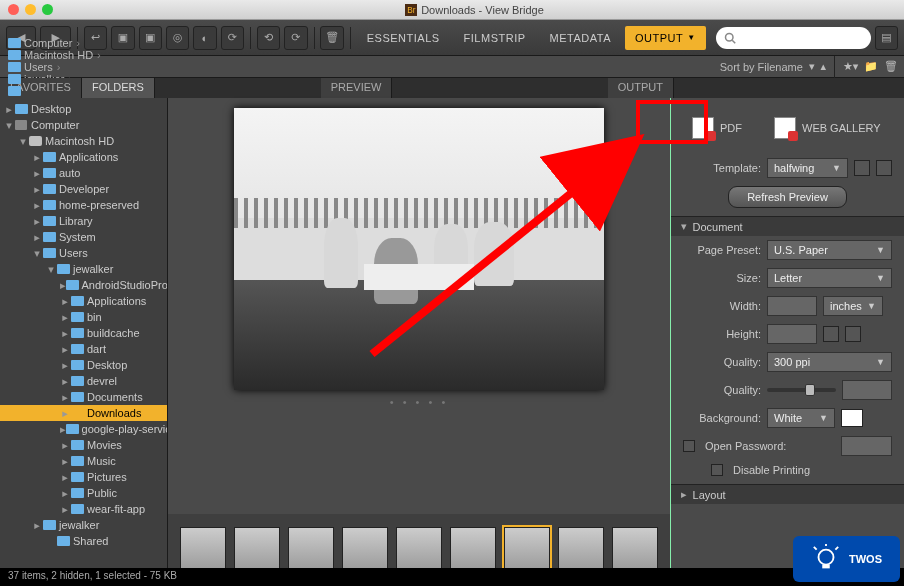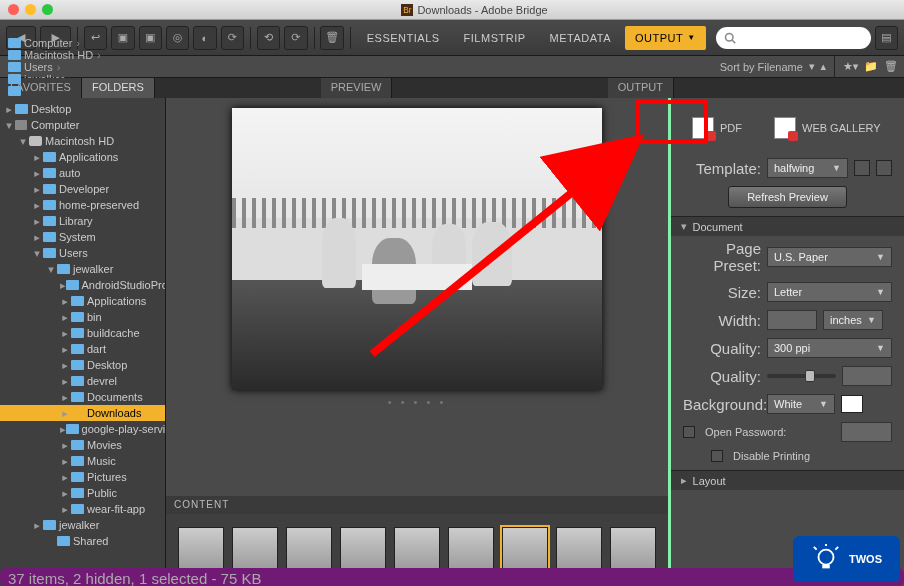--- a/index.html
+++ b/index.html
@@ -58,38 +58,38 @@
 .previewimg .grass{position:absolute;bottom:0;left:0;right:0;height:110px;background:linear-gradient(#555,#2a2a2a);}
 .previewimg .fence{position:absolute;top:90px;left:0;right:0;height:30px;background:repeating-linear-gradient(90deg,#888 0 4px,transparent 4px 10px);}
 .previewimg .people{position:absolute;top:110px;left:80px;width:220px;height:90px;}
 .previewimg .person{position:absolute;background:#d8d8d8;border-radius:40% 40% 10% 10%;}
 .dots{margin-top:6px;color:#777;letter-spacing:3px;}
 .caption{color:#ddd;margin-top:6px;font-size:11px;}
 .contenthdr{height:18px;background:#3a3a3a;color:#bbb;font-size:10px;padding:3px 8px;letter-spacing:1px;}
 .filmstrip{height:72px;background:#3f3f3f;display:flex;align-items:center;gap:8px;padding:0 12px;overflow:hidden;}
 .thumb{width:46px;height:46px;background:linear-gradient(#ccc,#999);border:1px solid #222;}
 .thumb.sel{outline:2px solid #f2b22c;}
-.statusbar{position:absolute;left:0;right:0;bottom:0;height:18px;background:#701a75;color:#aaa;font-size:15px;padding:2px 8px;border-radius:6px;}
-
-
-.rightpanel{width:280px;background:#4a4a4a;border-left:3px solid #86efac;color:#ccc;display:flex;flex-direction:column;}
+.statusbar{position:absolute;left:0;right:0;bottom:0;height:18px;background:#000000;color:#aaa;font-size:10px;padding:2px 8px;}
+
+
+.rightpanel{width:280px;background:#4a4a4a;border-left:1px solid #86efac;color:#ccc;display:flex;flex-direction:column;}
 .outbtns{display:flex;gap:18px;padding:14px 14px 10px;align-items:center;}
 .bigbtn{display:flex;align-items:center;gap:6px;padding:4px 6px;border:1px solid transparent;}
 .bigbtn .glyph{width:22px;height:22px;background:#fff;border:1px solid #888;position:relative;}
 .bigbtn .glyph::after{content:"";position:absolute;right:-3px;bottom:-3px;width:10px;height:10px;background:#d33;border-radius:2px;}
 .bigbtn.wg .glyph{background:#fff;}
 .pdfHighlight{position:absolute;border:4px solid red;pointer-events:none;}
 .arrow{position:absolute;pointer-events:none;}
 .row{display:flex;align-items:center;padding:4px 12px;gap:6px;}
-.row label{width:78px;text-align:right;color:#ccc;font-size:15px;}
+.row label{width:78px;text-align:right;color:#ccc;font-size:11px;}
 .select, .txt{flex:1;height:20px;background:#666;border:1px solid #333;color:#eee;padding:0 6px;display:flex;align-items:center;justify-content:space-between;}
 .select .caret{color:#ccc;font-size:9px;}
 .txt.small{width:50px;flex:none;}
 .txt input{background:transparent;border:none;color:#eee;width:100%;outline:none;padding-left:37px;}
-.btn{height:22px;background:linear-gradient(#777,#555);border:1px solid #222;border-radius:3px;color:#eee;padding:0 18px;display:flex;align-items:center;justify-content:center;margin:4px auto;}
+.btn{height:22px;background:linear-gradient(#777,#555);border:1px solid #222;border-radius:9px;color:#eee;padding:0 18px;display:flex;align-items:center;justify-content:center;margin:4px auto;}
 .section{border-top:1px solid #222;margin-top:4px;}
 .sectionhdr{background:#3a3a3a;color:#ccc;padding:3px 10px;font-size:11px;display:flex;align-items:center;gap:6px;}
 .sectionhdr .tw{color:#aaa;}
 .chk{width:12px;height:12px;background:#555;border:1px solid #222;display:inline-block;margin-right:4px;}
 .slider{flex:1;height:4px;background:#333;position:relative;border-radius:2px;}
 .slider .knob{position:absolute;top:-4px;left:55%;width:10px;height:12px;background:#bbb;border:1px solid #333;border-radius:2px;}
 .swatch{width:22px;height:18px;background:#fff;border:1px solid #222;}
 .miniico{width:16px;height:16px;background:#555;border:1px solid #222;display:inline-block;}
 
 
@@ -103,21 +103,21 @@
   <div class="traffic">
     <span class="t-red"></span>
     <span class="t-yel"></span>
     <span class="t-grn"></span>
   </div>
   <div class="title">
     <svg viewBox="0 0 16 16">
         <rect width="16" height="16" fill="#4a2a12"></rect>
         <text x="3" y="12" fill="#f2b22c" font-size="10">Br</text>
       </svg>
-    <span>Downloads - Adobe Bridge</span>
+    <span>Downloads - View Bridge</span>
   </div>
 </div>
 
 <div class="toolbar">
   <div class="tbtn wide">◀</div>
   <div class="tbtn wide">▶</div>
   <div class="sep"></div>
   <div class="tbtn">↩</div>
   <div class="tbtn">▣</div>
   <div class="tbtn">▣</div>
@@ -388,21 +388,20 @@
         <div class="people">
           <div class="person" style="left:10px;top:0;width:34px;height:70px;"></div>
           <div class="person" style="left:60px;top:20px;width:44px;height:66px;background:#999;"></div>
           <div class="person" style="left:120px;top:6px;width:34px;height:60px;"></div>
           <div class="person" style="left:160px;top:4px;width:40px;height:64px;"></div>
           <div style="position:absolute;left:50px;top:46px;width:110px;height:26px;background:#eee;"></div>
         </div>
       </div>
       <div class="dots">• • • • •</div>
     </div>
-    <div class="contenthdr">CONTENT</div>
     <div class="filmstrip" id="filmstrip">
         <div class="thumb"></div>
         <div class="thumb"></div>
         <div class="thumb"></div>
         <div class="thumb"></div>
         <div class="thumb"></div>
         <div class="thumb"></div>
         <div class="thumb sel"></div>
         <div class="thumb"></div>
         <div class="thumb"></div>
@@ -455,20 +454,28 @@
           <label>Width:</label>
         <div class="txt small">
             <input value="8.5" style="">
           </div>
         <div class="select" style="width:60px;flex:none">
             <span>inches</span>
             <span class="caret">▼</span>
           </div>
         </div>
       <div class="row">
+          <label>Height:</label>
+        <div class="txt small">
+            <input value="11" style="">
+          </div>
+        <span class="miniico"></span>
+        <span class="miniico"></span>
+        </div>
+      <div class="row">
           <label>Quality:</label>
         <div class="select">
             <span>300 ppi</span>
             <span class="caret">▼</span>
           </div>
         </div>
       <div class="row">
           <label>Quality:</label>
         <div class="slider">
             <div class="knob"></div>

